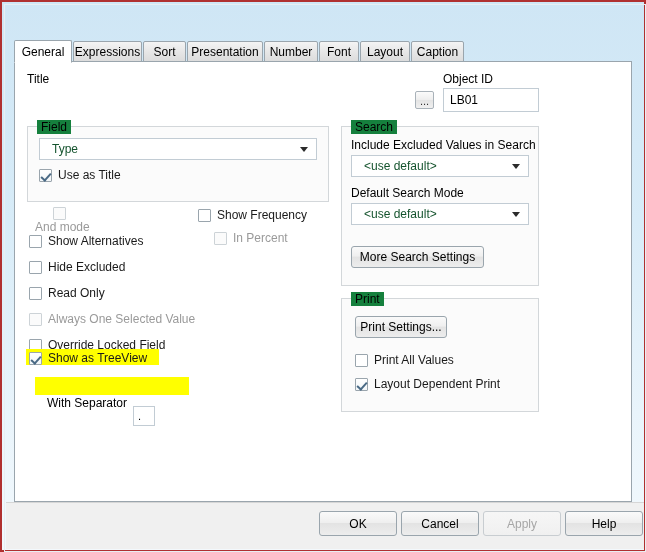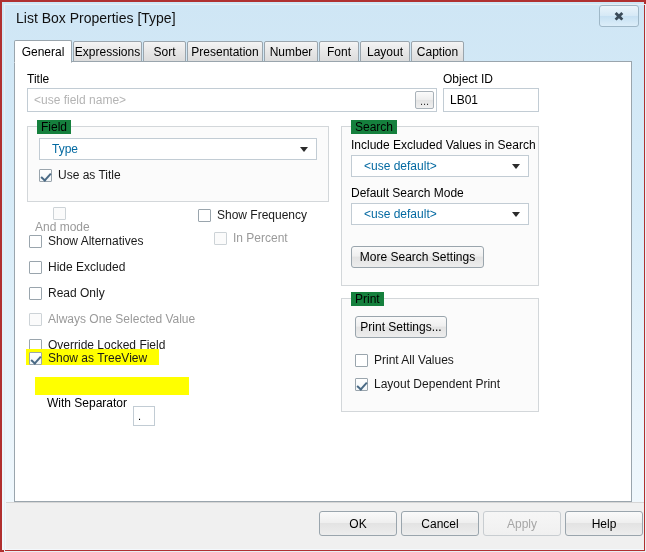--- a/index.html
+++ b/index.html
@@ -94,21 +94,21 @@
     display:flex;align-items:flex-end;justify-content:center;
     font-size:11px;color:#333;cursor:pointer;padding-bottom:1px;
     letter-spacing:0px;
   }
 
   .combo{
     position:absolute;box-sizing:border-box;
     border:1px solid #c2ccd4;background:#ffffff;
     display:flex;align-items:center;cursor:pointer;
   }
-  .combo .val{padding-left:12px;font-size:12px;color:#0369a1;white-space:nowrap;}
+  .combo .val{padding-left:12px;font-size:12px;color:#14532d;white-space:nowrap;}
   .combo .arrow{
     position:absolute;right:8px;top:50%;margin-top:-2px;
     width:0;height:0;border-left:4px solid transparent;border-right:4px solid transparent;
     border-top:5px solid #2b2b2b;
   }
 
   .btn{
     position:absolute;box-sizing:border-box;
     border:1px solid #9aa5ad;border-radius:3px;
     background:linear-gradient(to bottom,#fafafa 0%,#efefef 46%,#e3e3e3 50%,#ededed 100%);
@@ -149,42 +149,35 @@
   
   .hl{position:absolute;background:#ffff00;z-index:1;}
   .z2{position:relative;z-index:2;}
 </style>
 </head>
 <body>
 
 <div class="window">
   <div class="win-inner-edge"></div>
 
-  <div class="titlebar">
-    <div class="title-text">List Box Properties [Type]</div>
-    <div class="close-btn">
-      <div class="x">✖</div>
-    </div>
-  </div>
 
   <div class="tabstrip">
     <div class="tab active" style="left:0px;width:58px;">General</div>
     <div class="tab" style="left:59px;width:69px;">Expressions</div>
     <div class="tab" style="left:129px;width:43px;">Sort</div>
     <div class="tab" style="left:173px;width:76px;">Presentation</div>
     <div class="tab" style="left:250px;width:54px;">Number</div>
     <div class="tab" style="left:305px;width:40px;">Font</div>
     <div class="tab" style="left:346px;width:50px;">Layout</div>
     <div class="tab" style="left:397px;width:53px;">Caption</div>
   </div>
 
   <div class="panel">
 
     <div class="lbl" style="left:12px;top:10px;">Title</div>
-    <div class="textbox placeholder" style="left:12px;top:26px;width:410px;height:24px;">&lt;use field name&gt;</div>
     <div class="ellipsis-btn" style="left:400px;top:29px;width:19px;height:18px;">...</div>
 
     <div class="lbl" style="left:428px;top:10px;">Object ID</div>
     <div class="textbox" style="left:428px;top:26px;width:96px;height:24px;">LB01</div>
 
     <div class="group" style="left:12px;top:64px;width:302px;height:76px;"></div>
     <div class="group-title" style="left:22px;top:58px;">Field</div>
     <div class="combo" style="left:24px;top:76px;width:278px;height:22px;">
       <span class="val">Type</span>
       <span class="arrow"></span>

